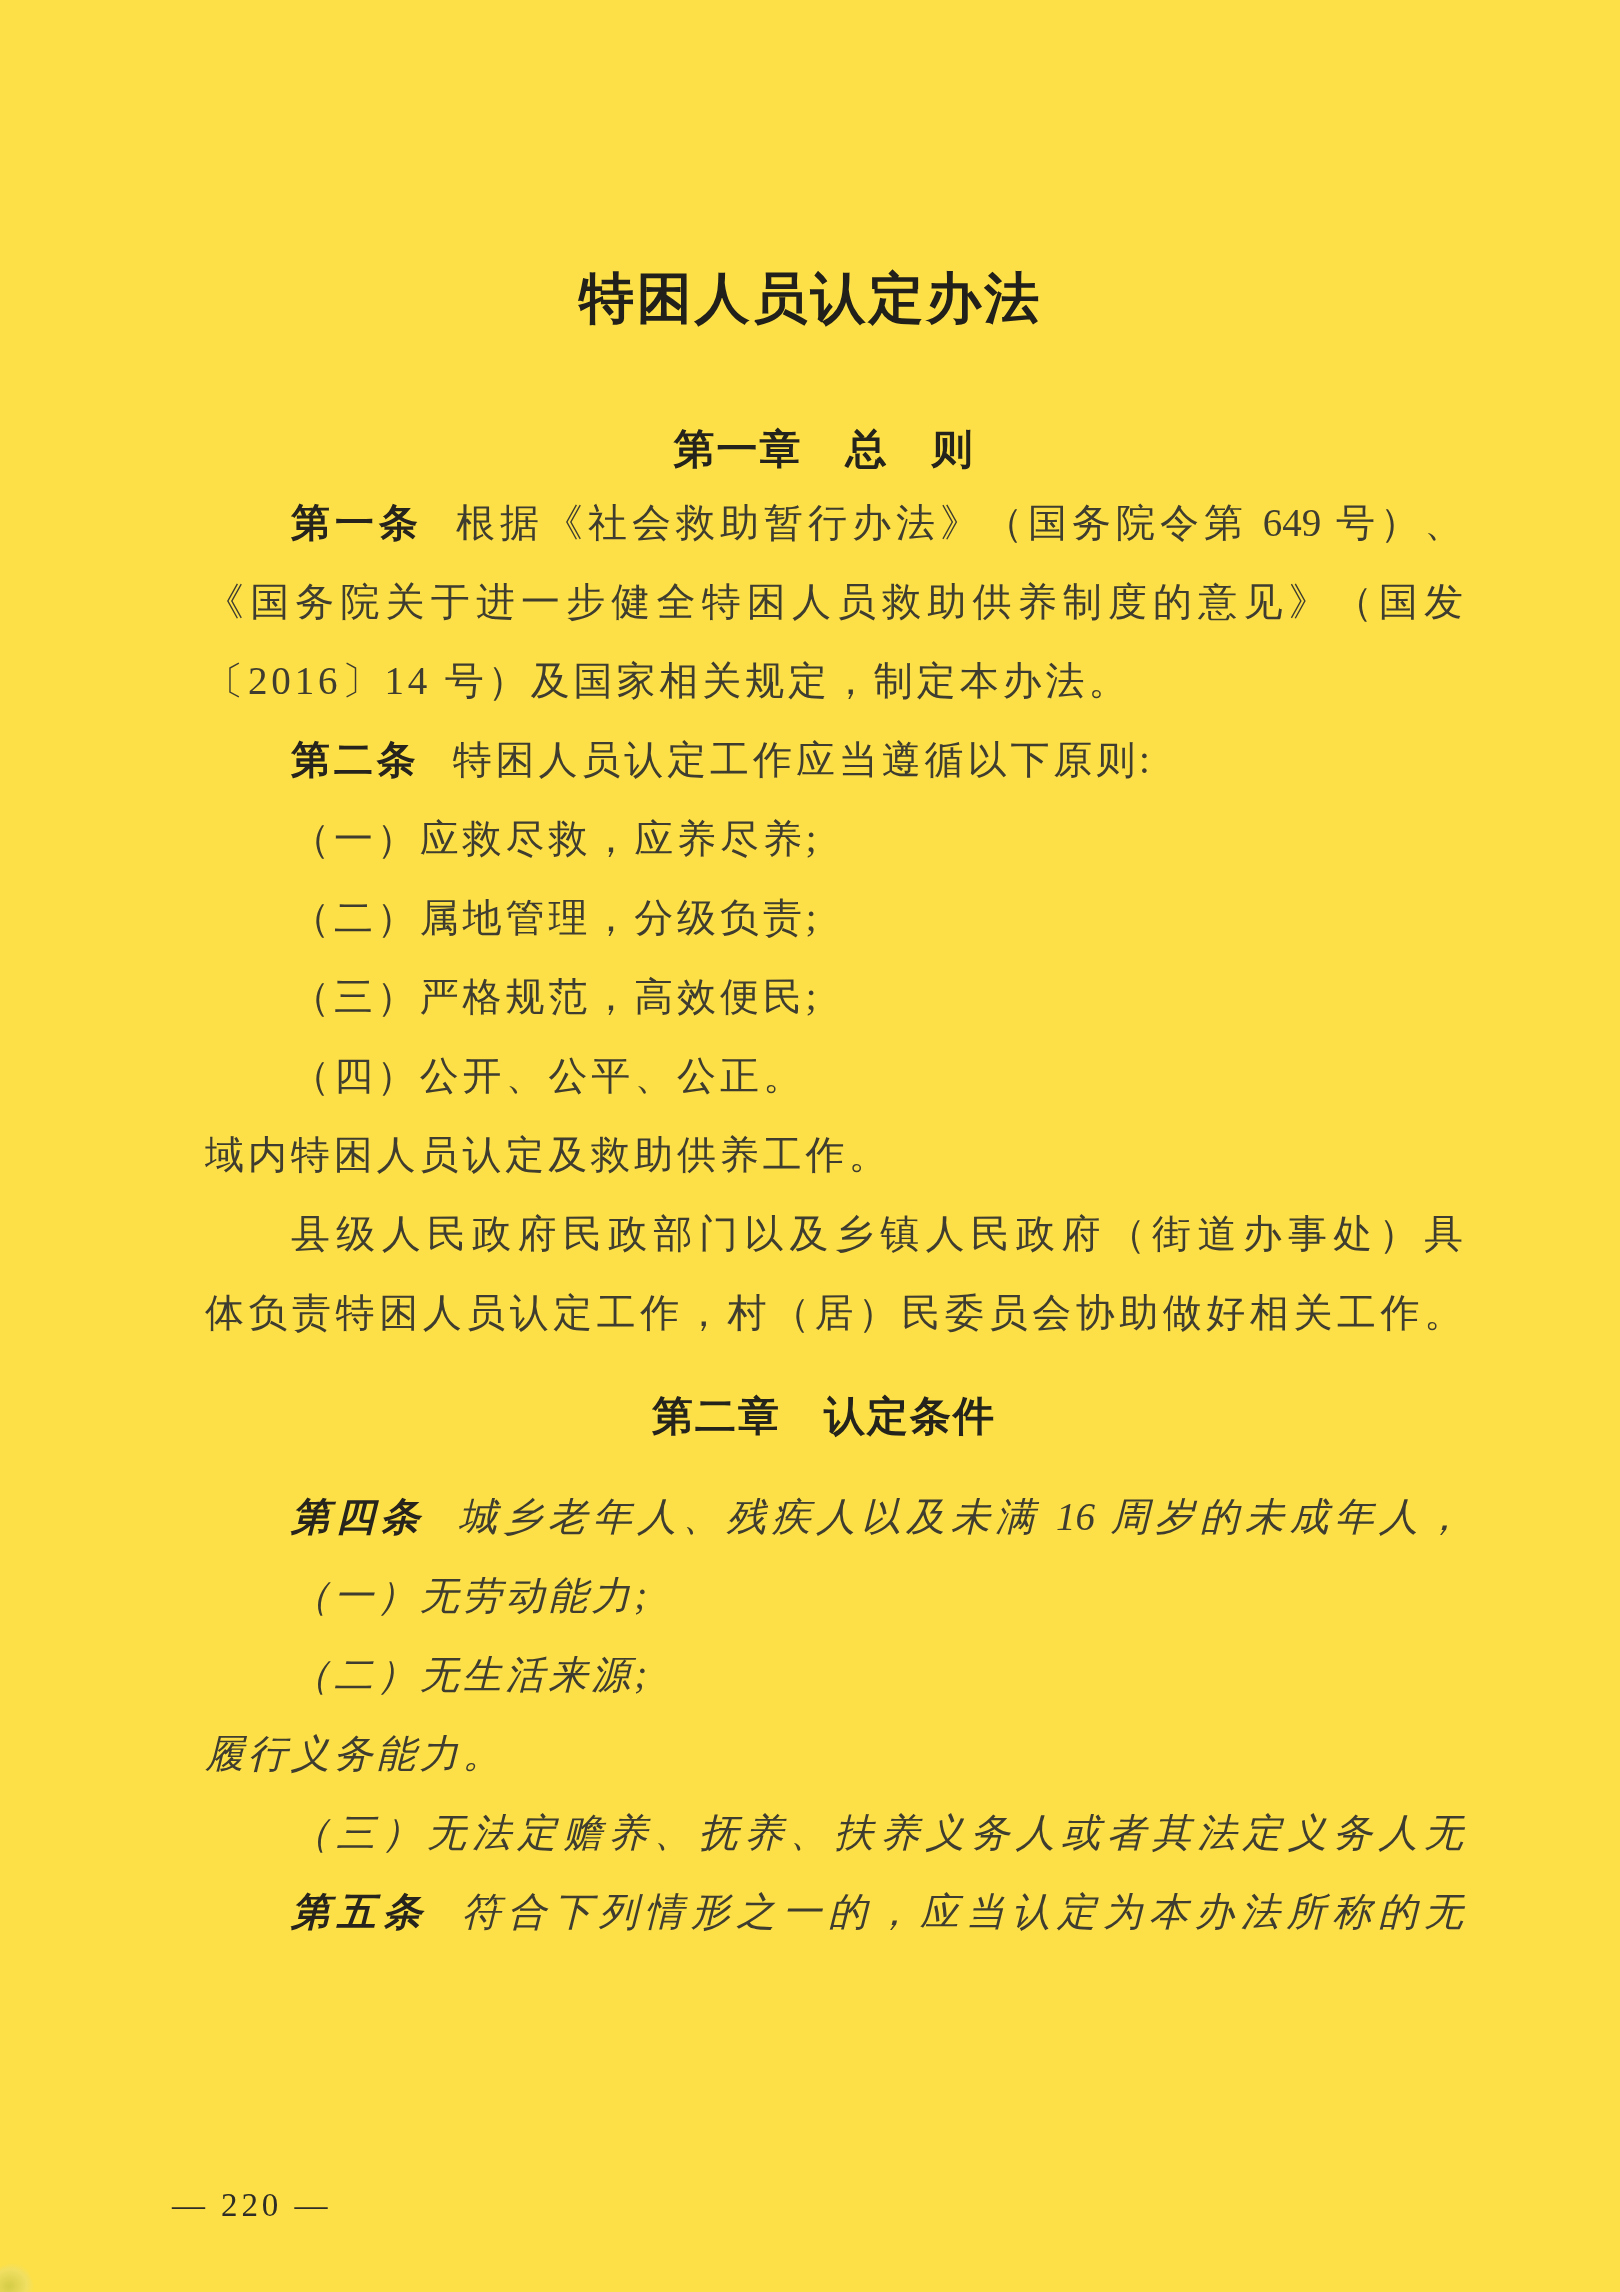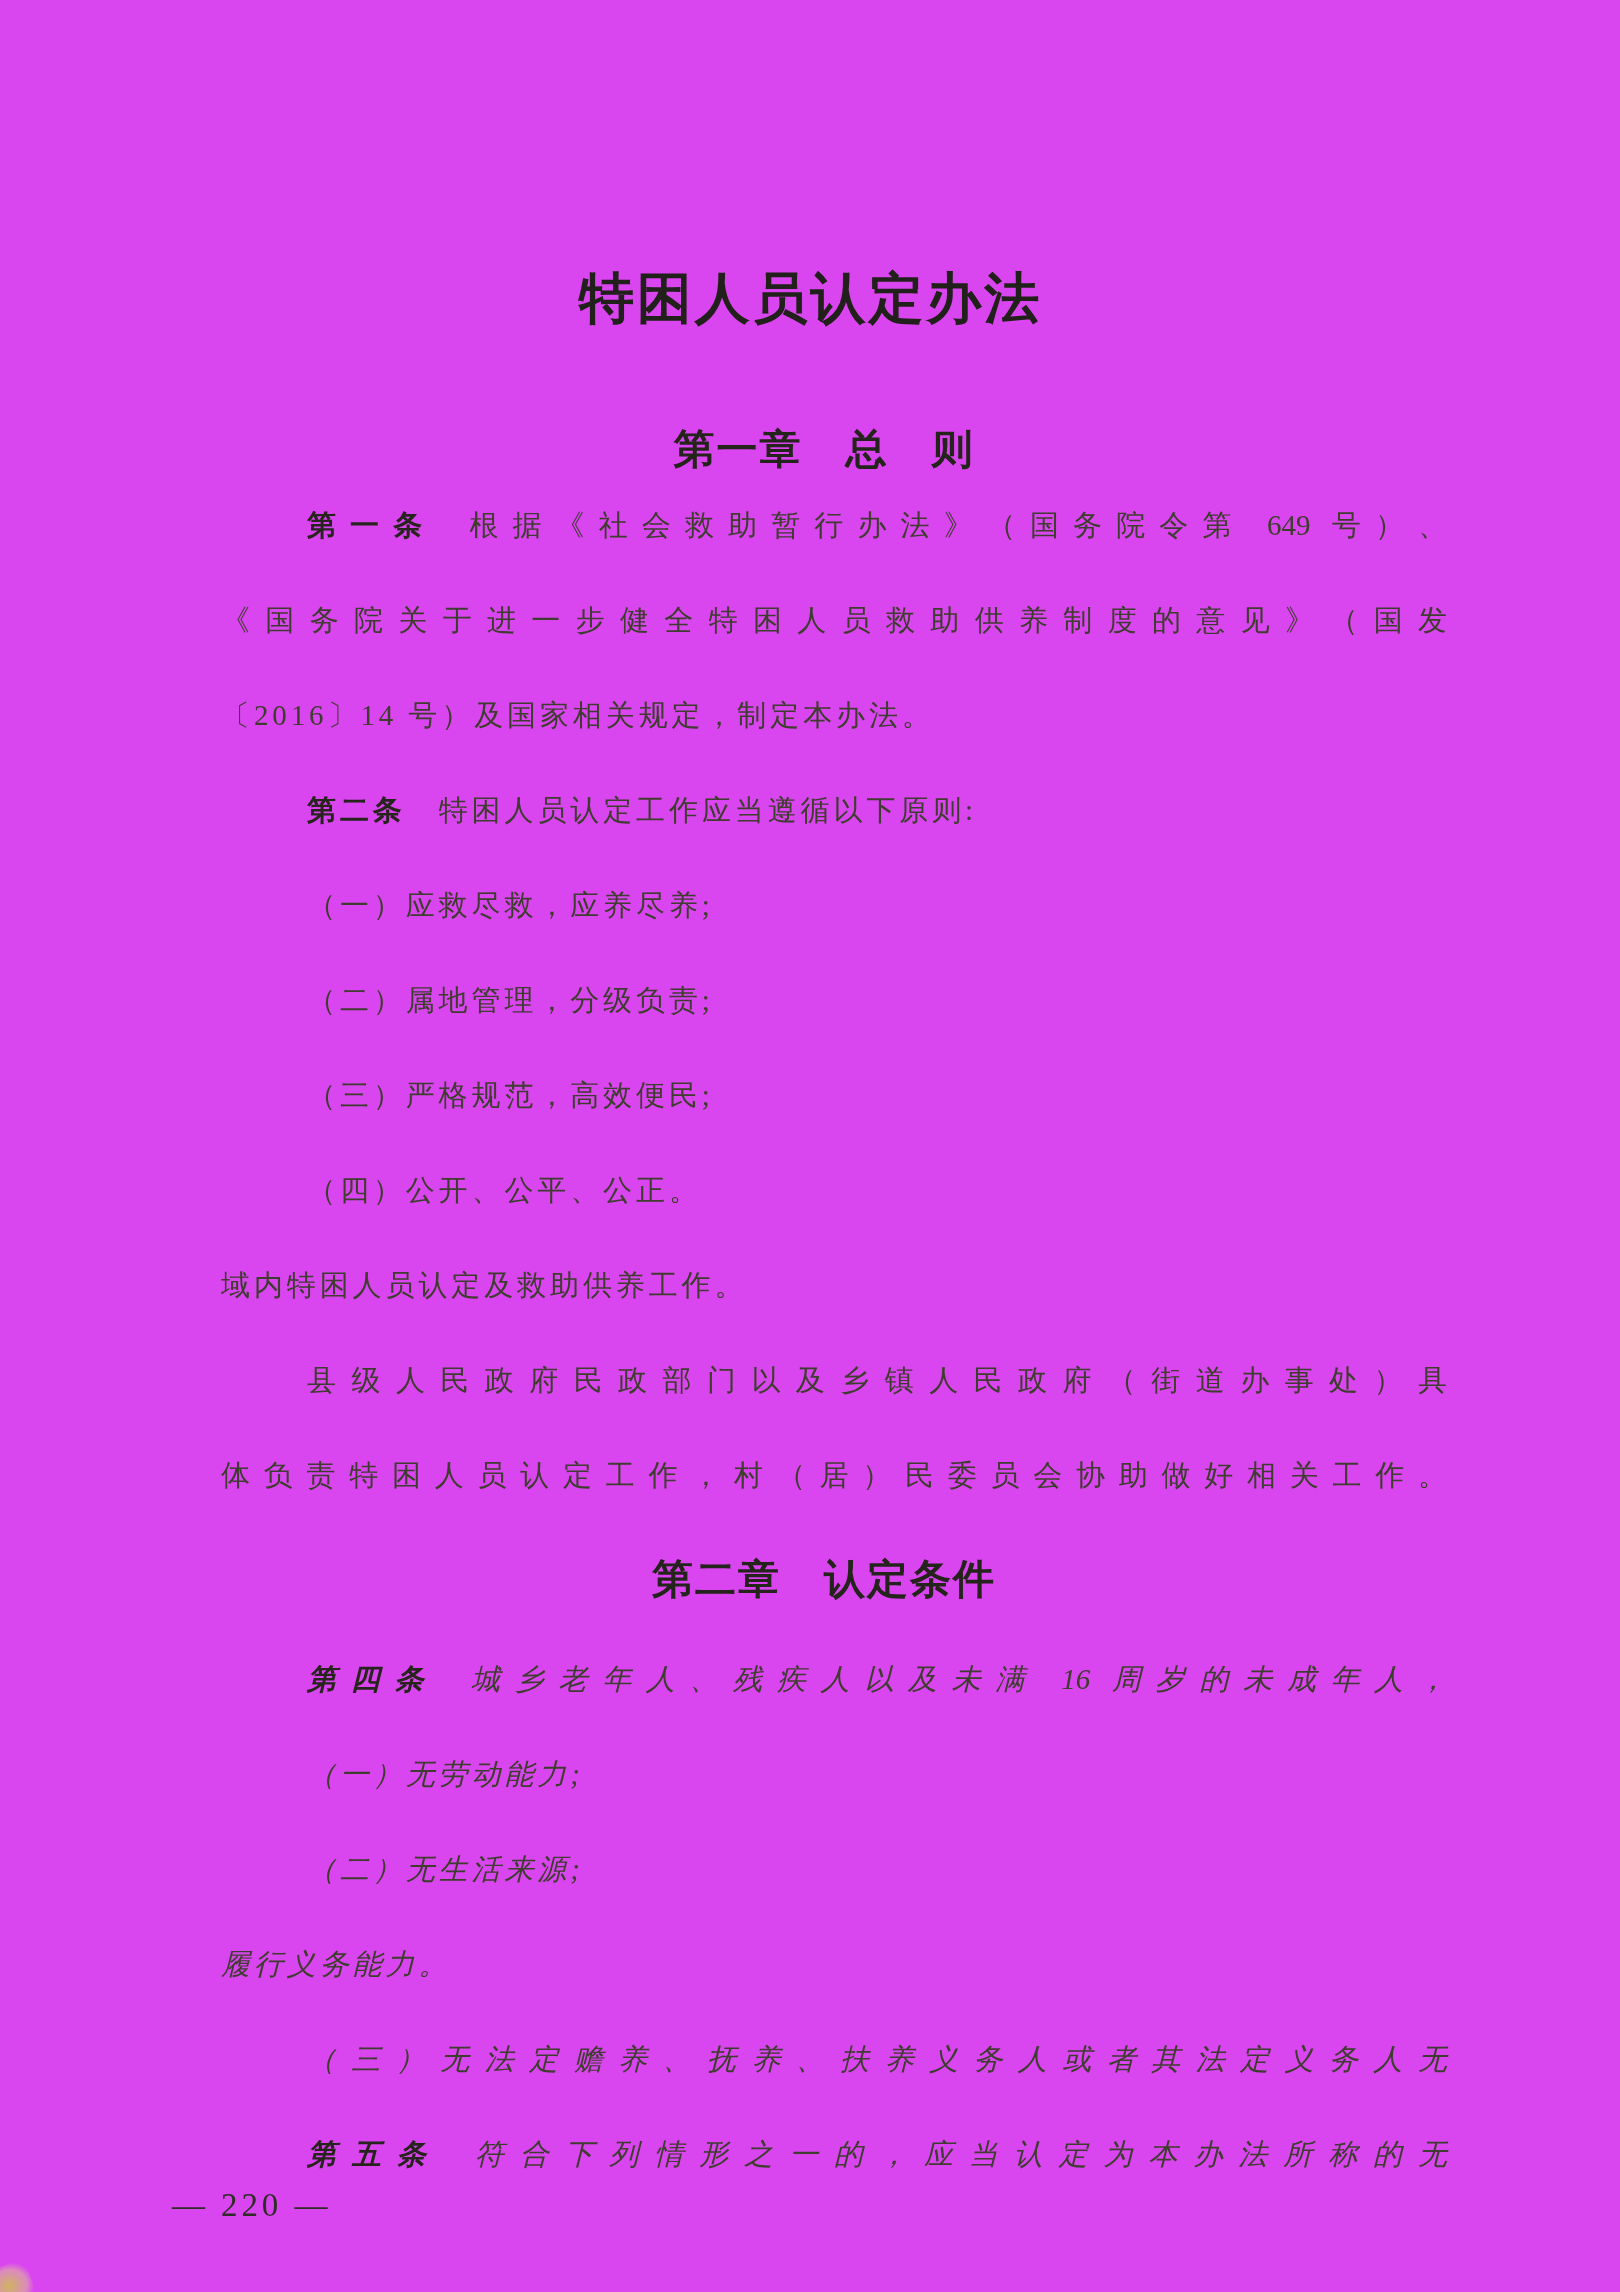--- a/index.html
+++ b/index.html
@@ -1,20 +1,20 @@
 <!DOCTYPE html>
 <html><head>
 <meta charset="utf-8">
 <style>
   html, body { margin: 0; padding: 0; background: #ffffff; }
   .page {
     position: relative;
     width: 1621px;
     height: 2293px;
-    background: #d946ef;
+    background: #fde047;
     font-family: "Liberation Serif", serif;
     color: #3f3d2f;
     overflow: hidden;
     box-sizing: border-box;
     padding-top: 271px;
   }
   .doc-title {
     margin: 0;
     text-align: center;
     font-family: "Liberation Sans", sans-serif;
@@ -36,24 +36,24 @@
     padding-left: 27px;
   }
   .chapter-1 { margin-top: 103px; }
   .chapter-2 { margin-top: 44px; }
   .lines {
     margin: 0 158px 0 205px; 
   }
   .lines-1 { margin-top: 12.7px; }
   .lines-2 { margin-top: 40px; font-style: italic; }
   .line {
-    margin: 16px;
+    margin: 0;
     height: 79px;
     line-height: 79px;
-    font-size: 29px;
+    font-size: 39px;
     letter-spacing: 3.9px;
     white-space: nowrap;
     color: #3f3d2f;
   }
   .line.indent { text-indent: 86px; }
   .line.full {
     white-space: normal;
     text-align: justify;
     text-align-last: justify;
     letter-spacing: 0;

